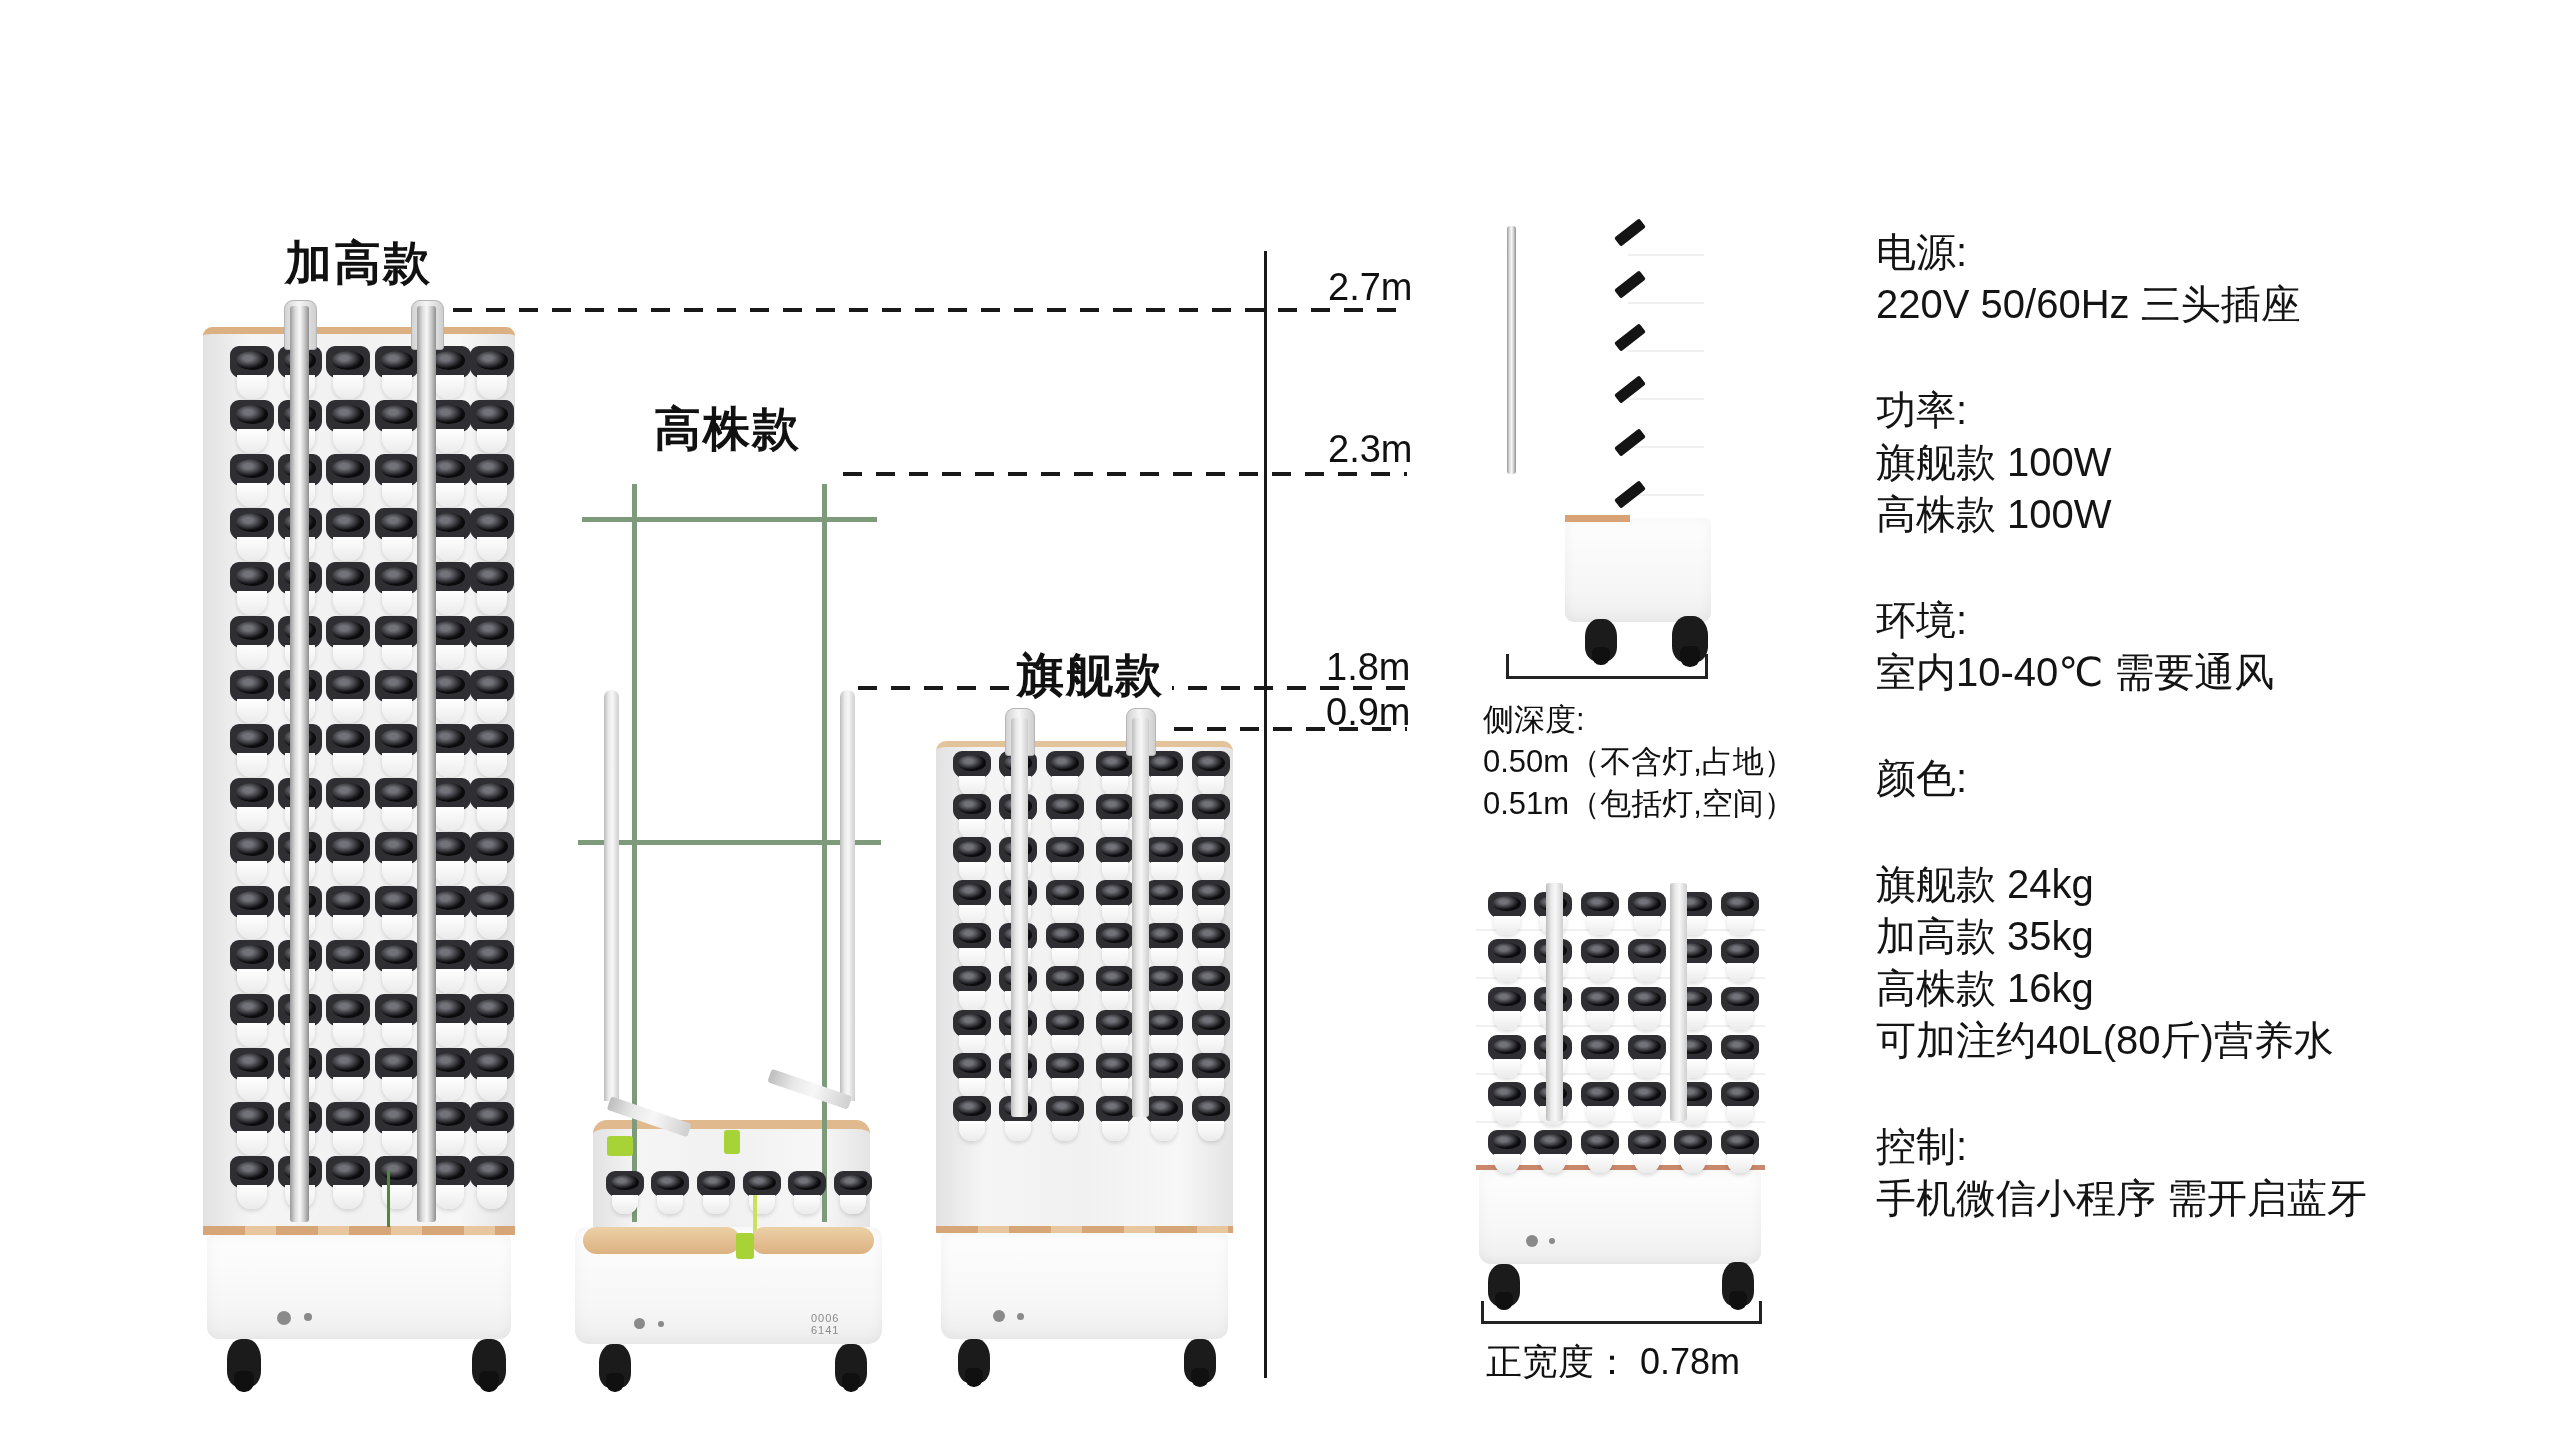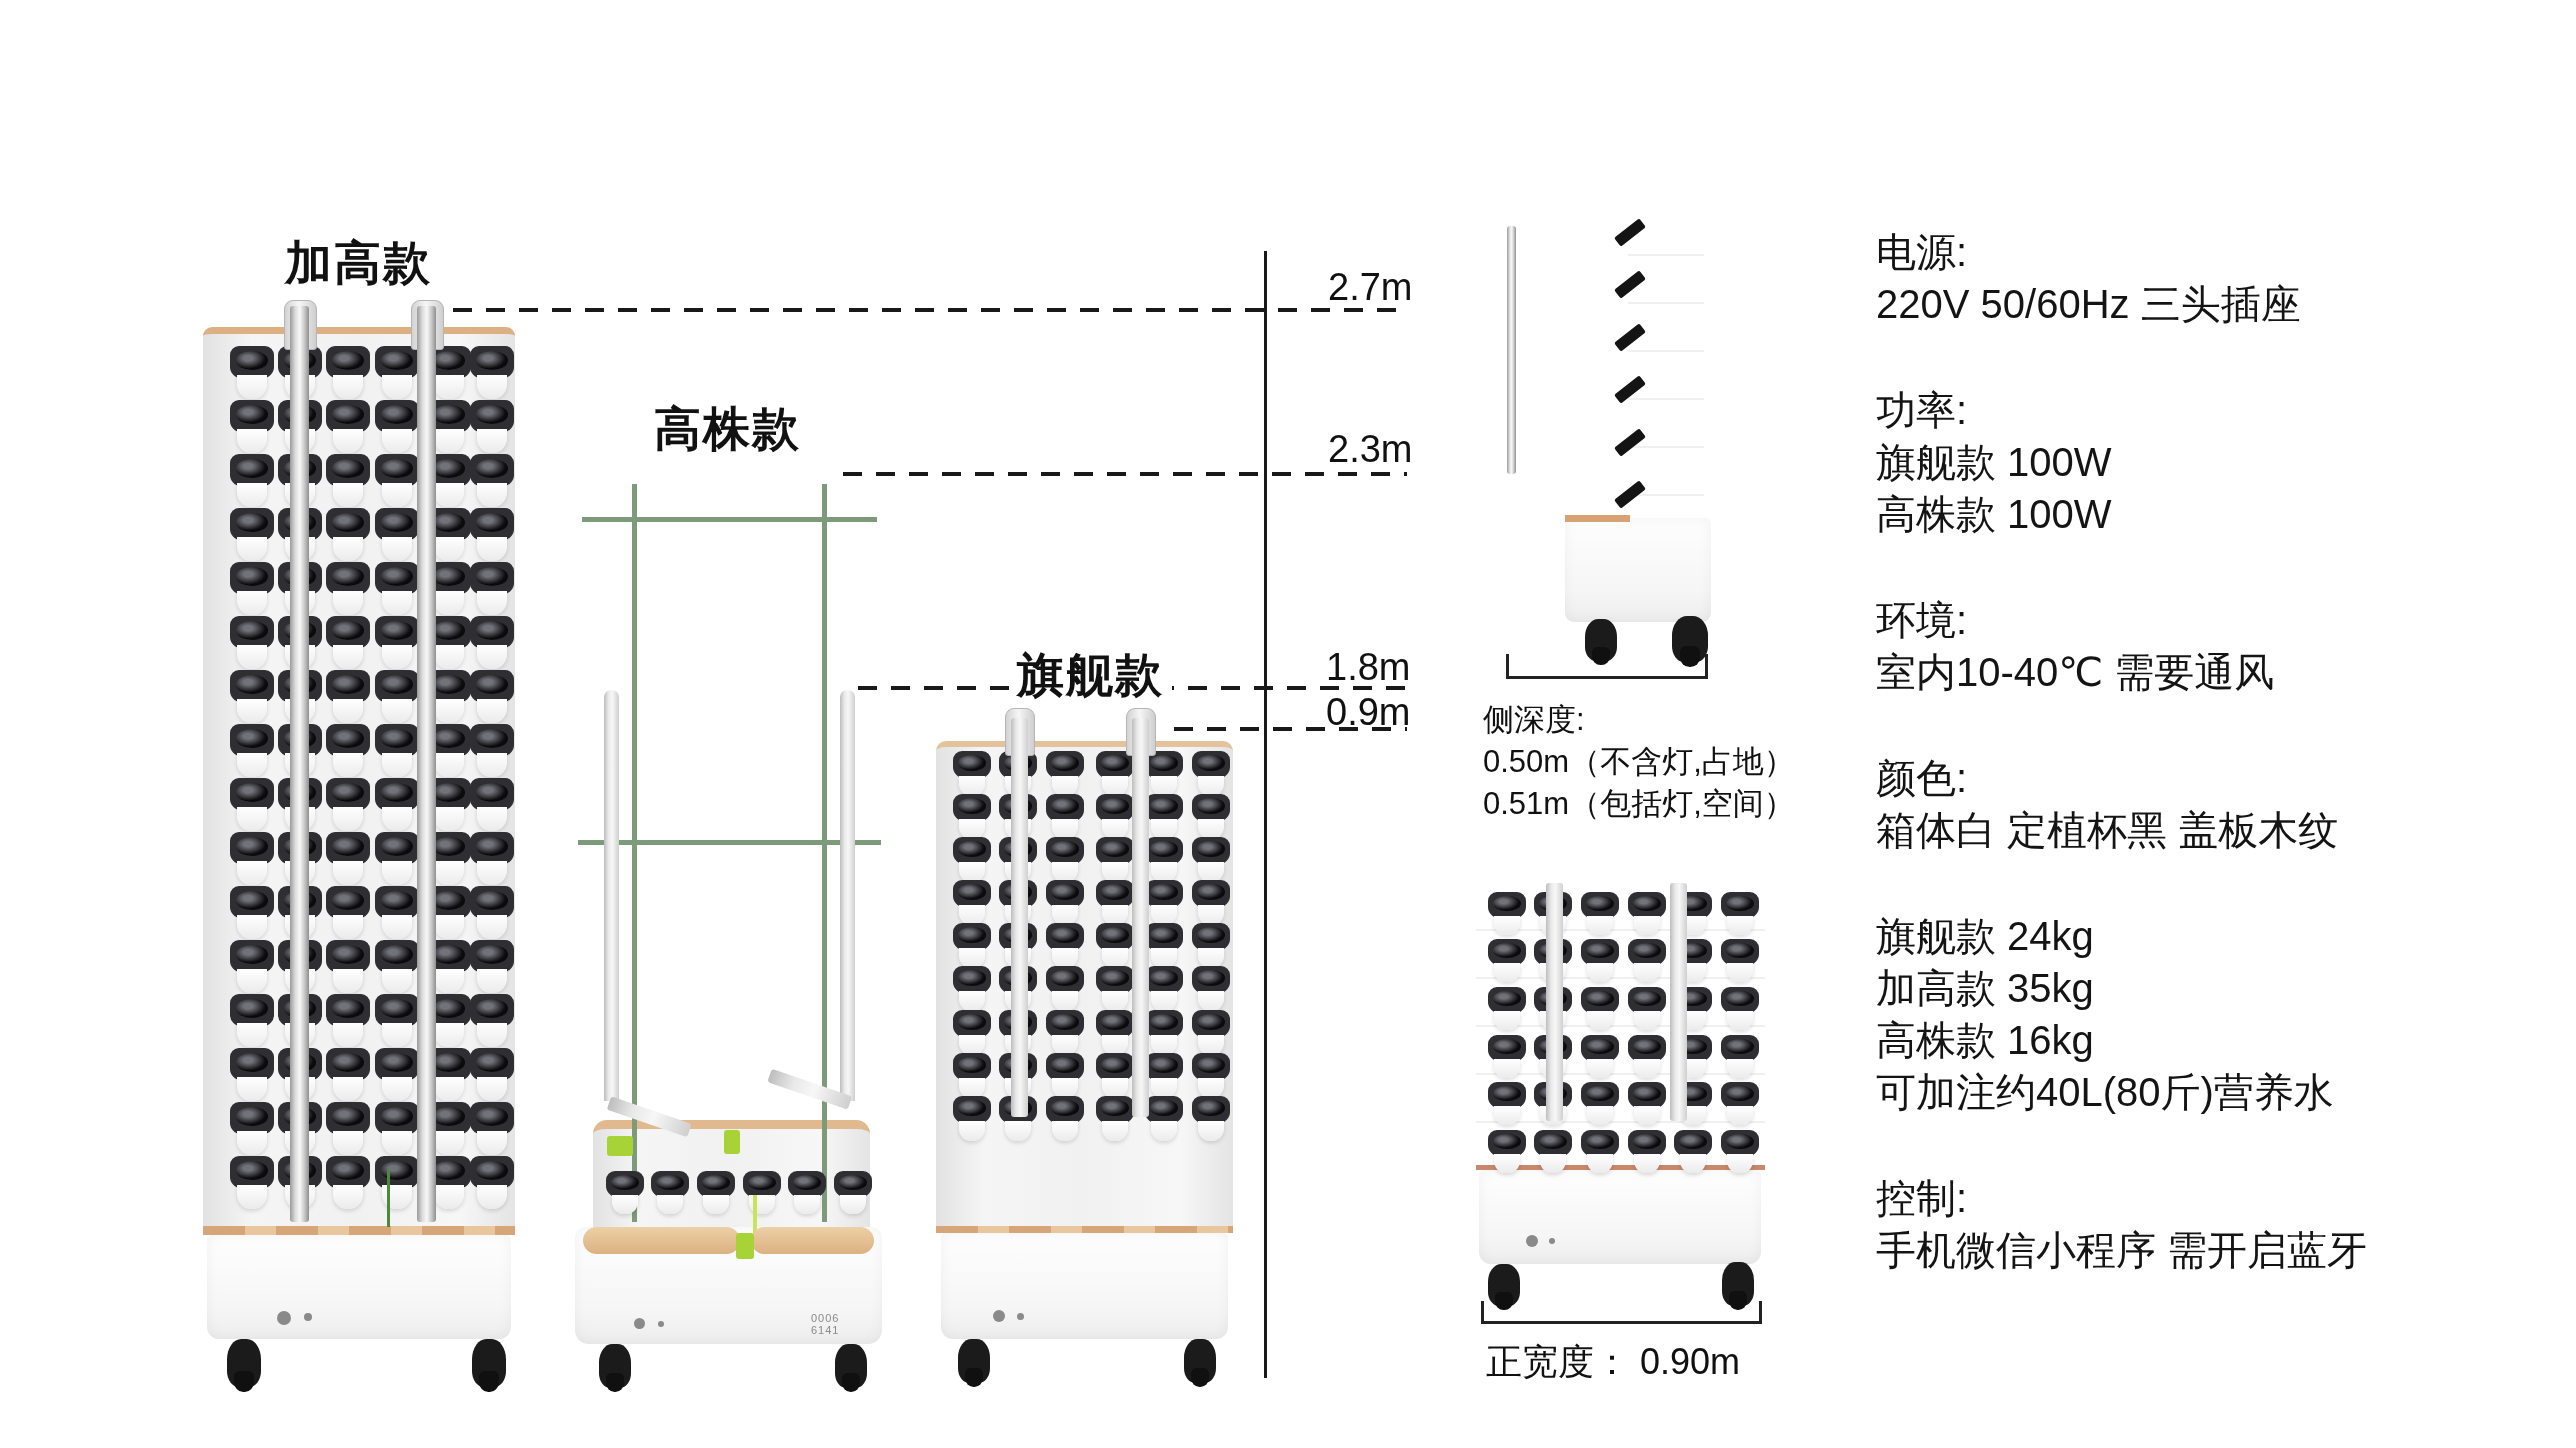--- a/index.html
+++ b/index.html
@@ -357,35 +357,34 @@
     <div class="lpole" style="left:72px;top:3px;width:17px;height:238px;"></div>
     <div class="lpole" style="left:196px;top:3px;width:17px;height:238px;"></div>
     <div class="abs" style="left:2px;top:285px;width:289px;height:5px;background:#c9876b;"></div>
     <div class="basebox" style="left:5px;top:290px;width:282px;height:94px;"></div>
     <div class="dot" style="left:52px;top:355px;width:12px;height:12px;"></div>
     <div class="dot" style="left:75px;top:358px;width:6px;height:6px;"></div>
     <div class="caster" style="left:14px;top:384px;width:32px;height:42px;"></div>
     <div class="caster" style="left:248px;top:382px;width:32px;height:44px;"></div>
     <div class="bracket" style="left:7px;top:421px;width:275px;height:20px;"></div>
   </div>
-  <div class="note-big" style="left:1486px;top:1338px;">正宽度： 0.90m</div>
+  <div class="note-big" style="left:1486px;top:1338px;">正宽度： 0.78m</div>
 
   <div class="specs" id="specs">
       <div class="spec-line">电源:</div>
       <div class="spec-line">220V 50/60Hz 三头插座</div>
       <div class="spec-gap"></div>
       <div class="spec-line">功率:</div>
       <div class="spec-line">旗舰款 100W</div>
       <div class="spec-line">高株款 100W</div>
       <div class="spec-gap"></div>
       <div class="spec-line">环境:</div>
       <div class="spec-line">室内10-40℃ 需要通风</div>
       <div class="spec-gap"></div>
       <div class="spec-line">颜色:</div>
-      <div class="spec-line">箱体白 定植杯黑 盖板木纹</div>
       <div class="spec-gap"></div>
       <div class="spec-line">旗舰款  24kg</div>
       <div class="spec-line">加高款  35kg</div>
       <div class="spec-line">高株款  16kg</div>
       <div class="spec-line">可加注约40L(80斤)营养水</div>
       <div class="spec-gap"></div>
       <div class="spec-line">控制:</div>
       <div class="spec-line">手机微信小程序 需开启蓝牙</div>
     </div>
 

